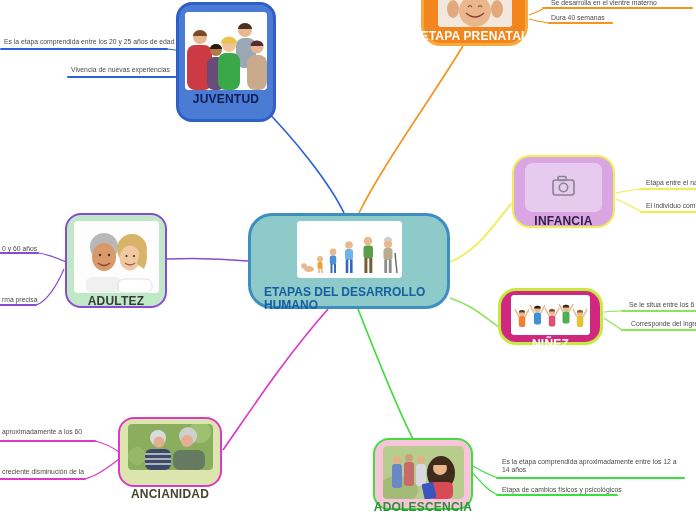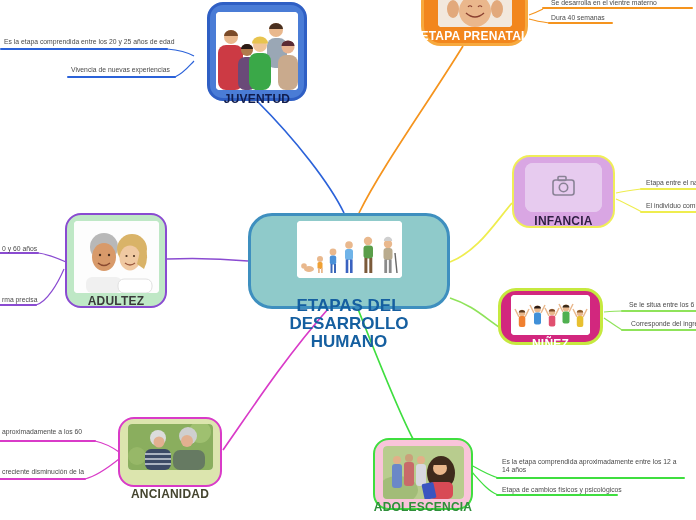--- a/index.html
+++ b/index.html
@@ -20,24 +20,24 @@
 
   .node{position:absolute;z-index:3;box-sizing:border-box;display:flex;flex-direction:column;
         align-items:center;}
   .photo{overflow:hidden;border-radius:4px;background:#fff;flex:0 0 auto;}
   .photo svg{display:block;}
   .nlabel{font-weight:bold;font-size:12px;letter-spacing:.2px;line-height:1.1;margin-top:3px;
           white-space:nowrap;}
 
   #n-central{left:248px;top:213px;width:202px;height:96px;background:var(--central-fill);
              border:3px solid var(--central-border);border-radius:24px;padding-top:5px;}
-  #n-central .title{font-weight:bold;font-size:17px;line-height:1.05;color:var(--central-text);
-             text-align:center;margin-top:19px;width:170px;}
-
-  #n-juventud{left:207px;top:2px;width:100px;height:99px;background:var(--juventud-fill);
+  #n-central .title{font-weight:bold;font-size:12px;line-height:1.05;color:var(--central-text);
+             text-align:left;margin-top:8px;width:170px;}
+
+  #n-juventud{left:176px;top:2px;width:100px;height:120px;background:var(--juventud-fill);
              border:3px solid var(--juventud-border);border-radius:16px;padding-top:7px;}
   #n-juventud .nlabel{color:var(--juventud-text);}
 
   #n-prenatal{left:421px;top:-18px;width:107px;height:64px;background:var(--prenatal-fill);
              border:3px solid var(--prenatal-border);border-radius:20px;padding-top:2px;}
   #n-prenatal .nlabel{color:var(--prenatal-text);}
 
   #n-infancia{left:512px;top:155px;width:103px;height:73px;background:var(--infancia-fill);
              border:2.5px solid var(--infancia-border);border-radius:18px;padding-top:6px;justify-content:space-between;}
   #n-infancia .nlabel{color:var(--infancia-text);}

